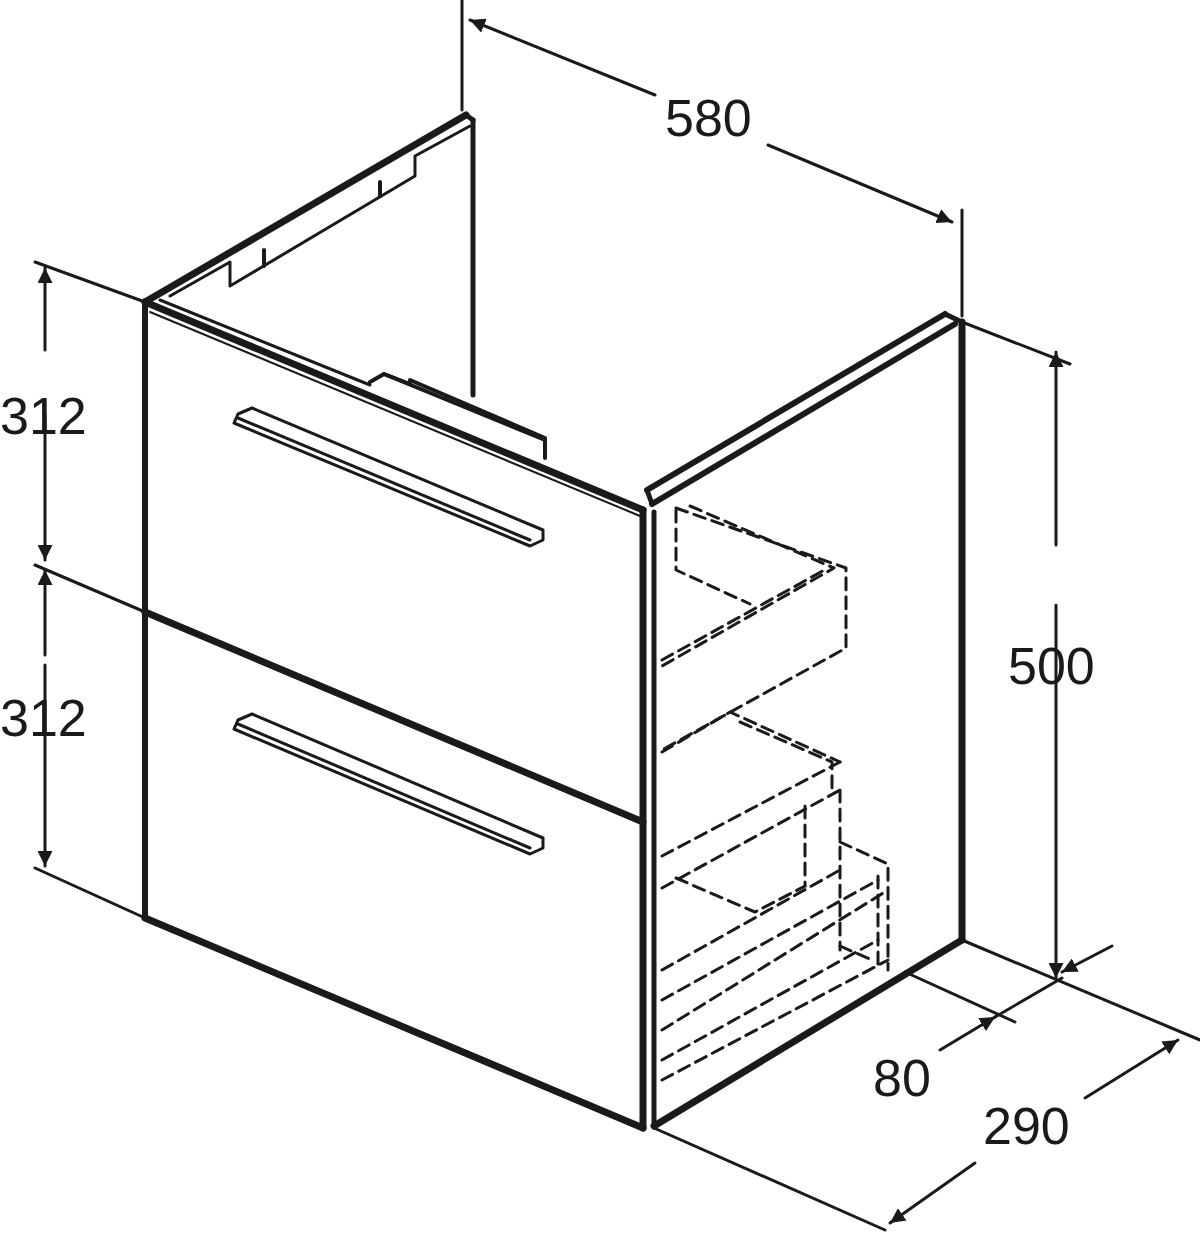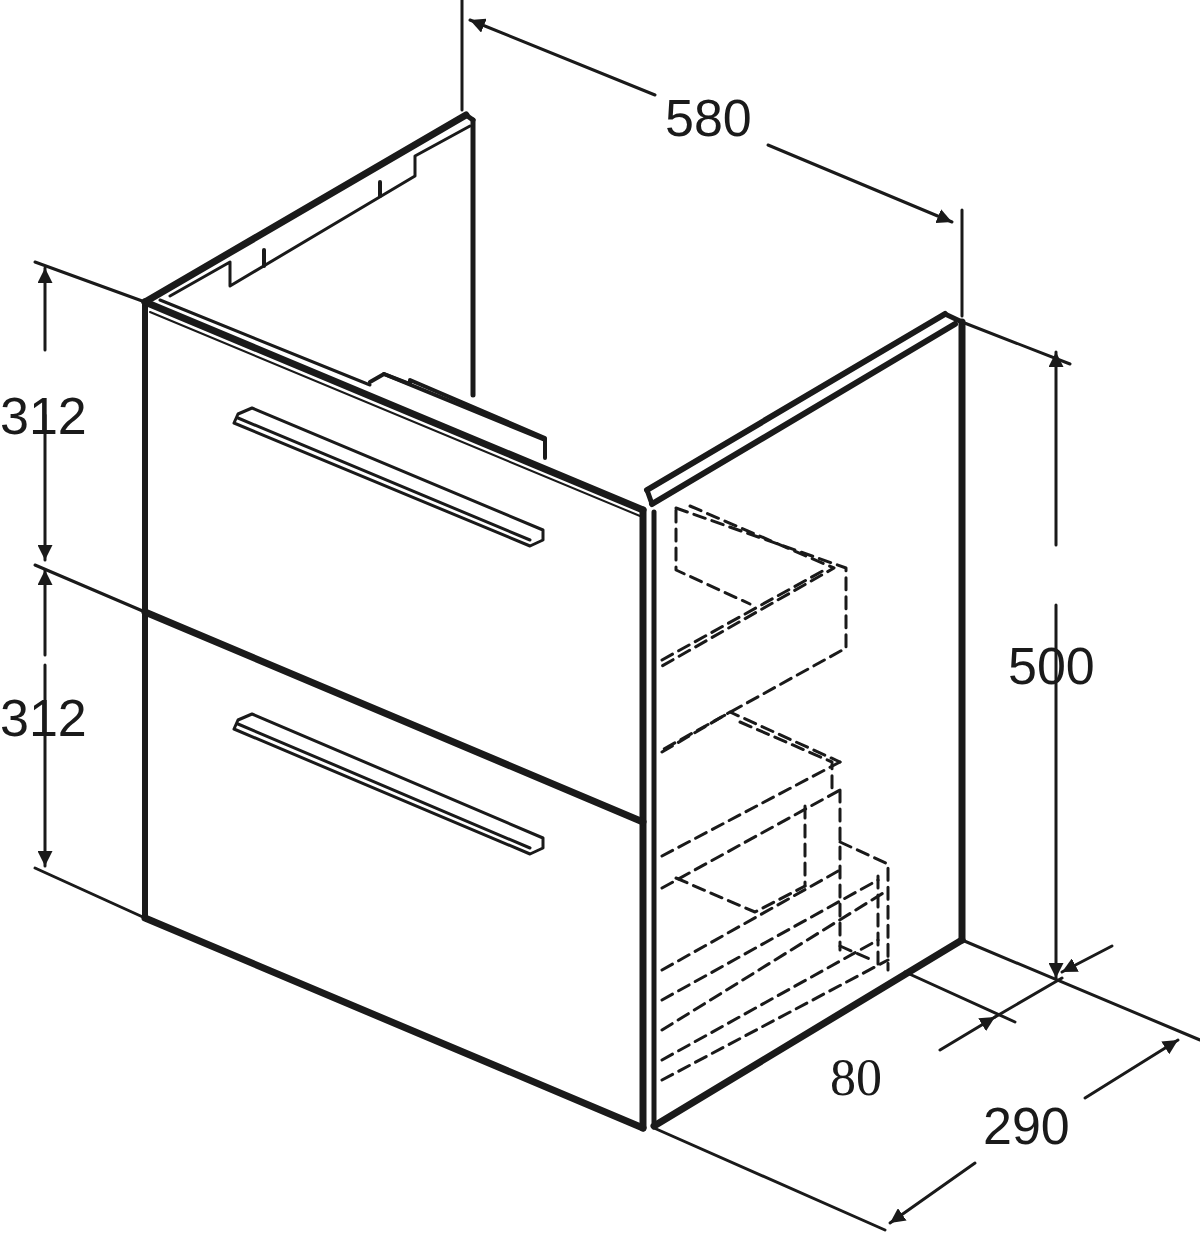--- a/index.html
+++ b/index.html
@@ -129,15 +129,15 @@
         <line x1="1085" y1="1098" x2="1178" y2="1040" marker-end="url(#arr)"></line>
         <line x1="975" y1="1163" x2="890" y2="1223" marker-end="url(#arr)"></line>
       </g>
     </g>
   </svg>
 
   <div class="dim-label" style="left:665px; top:92px;">580</div>
   <div class="dim-label" style="left:0px; top:390px;">312</div>
   <div class="dim-label" style="left:0px; top:692px;">312</div>
   <div class="dim-label" style="left:1008px; top:640px;">500</div>
-  <div class="dim-label" style="left:830px; top:1052px;font-family:Liberation Serif, serif;">80</div>
+  <div class="dim-label" style="left:873px; top:1052px;">80</div>
   <div class="dim-label" style="left:983px; top:1100px;">290</div>
 </div>
 
 </body></html>

